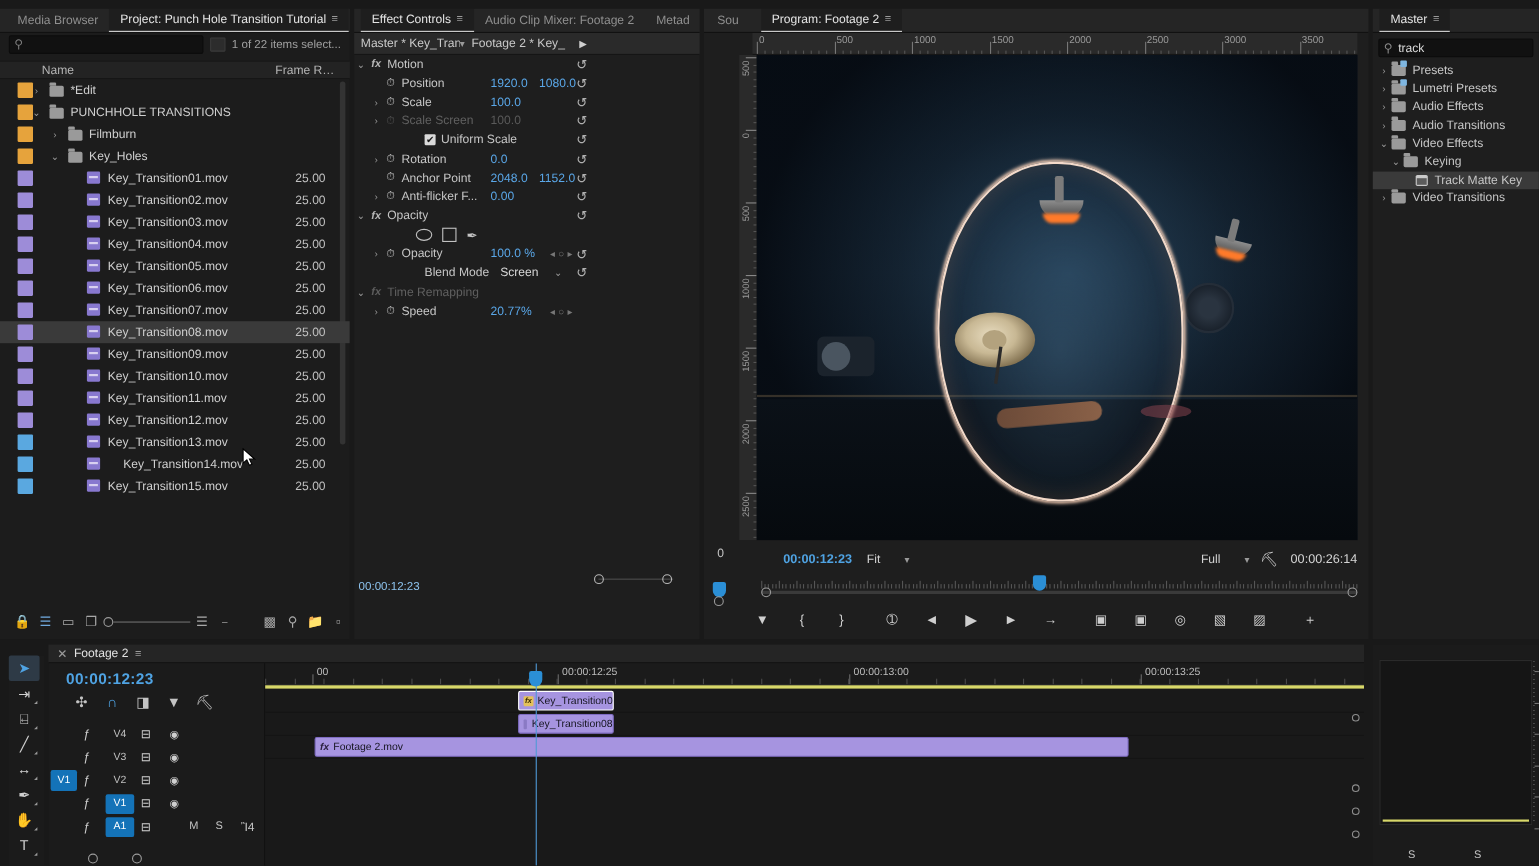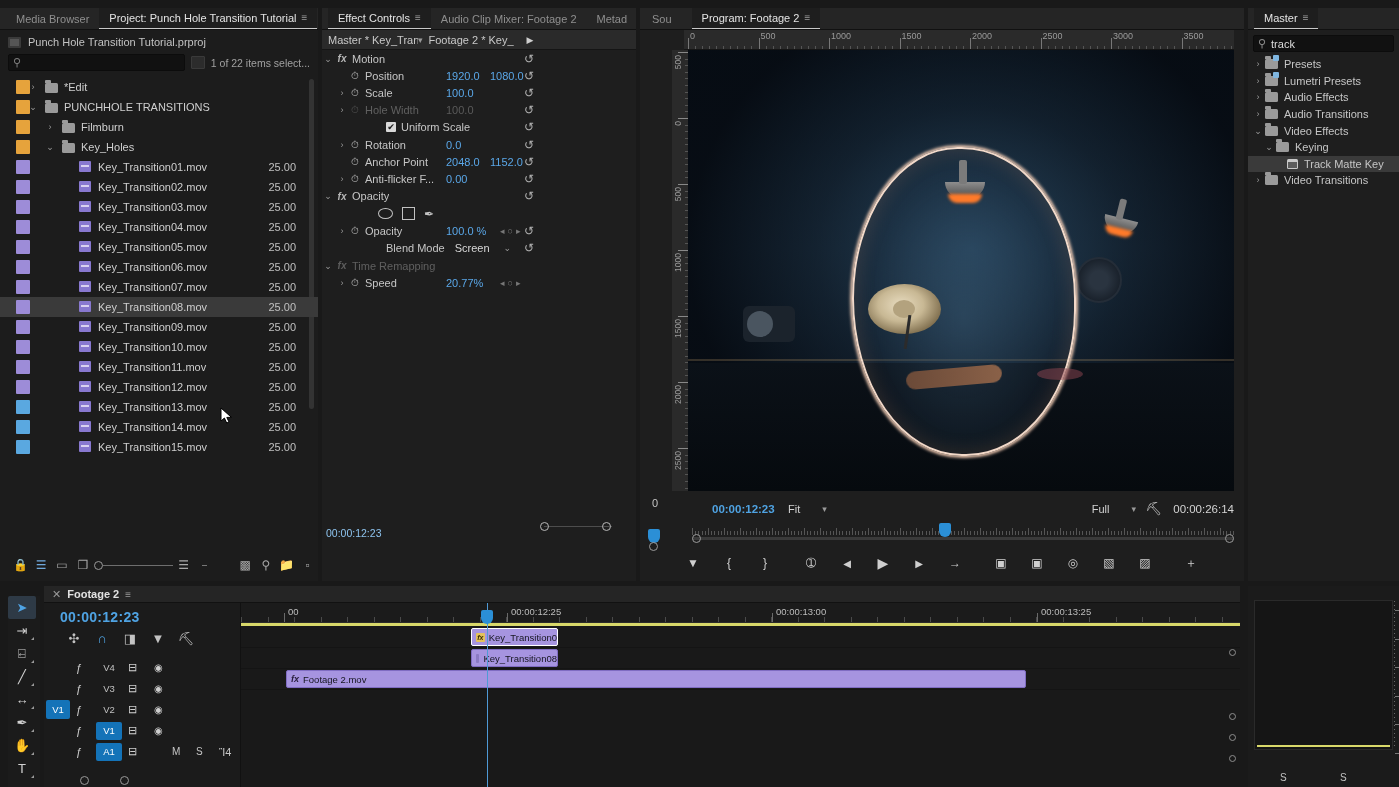--- a/index.html
+++ b/index.html
@@ -190,21 +190,21 @@
   .fi.preset:after{content:'';position:absolute;right:-1px;top:-4px;width:6px;height:6px;background:#7fb6e0;border-radius:1px;}
   .fi.eff { width:11px; height:10px; background:#c9c9c9; }
   .fi.eff:before{ display:none; }
   .fi.eff:after{content:'';position:absolute;left:1px;top:3px;width:9px;height:6px;background:#5c5c5c;}
 
   
   #tlPanel { left:44px; top:586px; width:1196px; height:201px; background:#1b1b1b; border:none;}
   .tl-tabbar { height:17px; display:flex; align-items:center; gap:6px; padding-left:8px;
                background:#252525; border-bottom:1px solid #111; }
   .tl-close { color:#9a9a9a; font-size:11px; cursor:pointer; }
-  .tl-name { color:#e2e2e2; font-size:11px;font-weight:bold; }
+  .tl-name { color:#e2e2e2; font-size:11px; }
   .tl-head { position:absolute; left:0; top:17px; width:197px; bottom:0; background:#1b1b1b;
              border-right:1px solid #111; }
   .tl-tc { color:#4fa3e3; font-size:14px; font-weight:bold; padding:6px 0 2px 16px; letter-spacing:.3px;}
   .tl-tools { display:flex; gap:0; padding-left:16px; align-items:center; height:22px;}
   .ttool { width:28px; height:20px; display:flex; align-items:center; justify-content:center;
            color:#c3c3c3; font-size:13px; cursor:pointer;}
   .ttool.snap { color:#4fa3e3; }
   .trk { position:relative; height:21px; display:flex; align-items:center; }
   .trk .tgt { position:absolute; left:2px; width:24px; height:19px; border-radius:2px;
               display:flex; align-items:center; justify-content:center; font-size:9.5px; color:#cfcfcf;}
@@ -267,34 +267,34 @@
       <div class="tab">
         <span>Media Browser</span>
       </div>
       <div class="tab active">
         <span>Project: Punch Hole Transition Tutorial</span>
         <span class="hamb">≡</span>
       </div>
       <div class="chev2">»</div>
     </div>
 
-    <div class="proj-title">
-      <div class="thumb"></div>
-      <span>Punch Hole Transition Tutorial.prproj</span>
-    </div>
 
     <div class="proj-search">
       <div class="searchbox">
         <span class="mag">⚲</span>
         <input type="text" value="" style="">
       </div>
       <div class="search-side-icon"></div>
       <div class="items-count">1 of 22 items select...</div>
     </div>
 
+    <div class="list-head">
+      <span class="c-name">Name</span>
+      <span class="c-fr">Frame R…</span>
+    </div>
 
     <div class="bin-scroll" id="binScroll">
       <div class="vscroll"></div>
     <div class="row">
           <div class="swatch sw-orange"></div>
           <div class="twisty" style="left: 28px;">›</div>
           <div class="folder-ic" style="left: 45px; top: 6px;"></div>
           <div class="label" style="left: 64px;">*Edit</div>
         </div>
         <div class="row">
@@ -389,21 +389,21 @@
         </div>
         <div class="row">
           <div class="swatch sw-blue"></div>
           <div class="clip-ic" style="left: 79px; top: 4px;"></div>
           <div class="label" style="left: 98px;">Key_Transition13.mov</div>
           <div class="fr">25.00</div>
         </div>
         <div class="row">
           <div class="swatch sw-blue"></div>
           <div class="clip-ic" style="left: 79px; top: 4px;"></div>
-          <div class="label" style="left: 98px;">Key_Transition14.mov</div>
+          <div class="label" style="left: 112px;">Key_Transition14.mov</div>
           <div class="fr">25.00</div>
         </div>
         <div class="row">
           <div class="swatch sw-blue"></div>
           <div class="clip-ic" style="left: 79px; top: 4px;"></div>
           <div class="label" style="left: 98px;">Key_Transition15.mov</div>
           <div class="fr">25.00</div>
         </div>
         <div class="row"></div>
       </div>
@@ -468,21 +468,21 @@
           <div class="ec-rowline">
             <span class="tw" style="margin-left:14px">›</span>
             <span class="stopwatch">⏱</span>
             <span class="prop-name" style="width:84px;padding-left:3px">Scale</span>
             <span class="val" style="width:50px">100.0</span>
             <span class="reset" style="position: absolute; right: 6px;">↺</span>
           </div>
           <div class="ec-rowline">
             <span class="tw" style="margin-left:14px">›</span>
             <span class="stopwatch off">⏱</span>
-            <span class="prop-name dim" style="width:84px;padding-left:3px">Hole Width</span>
+            <span class="prop-name dim" style="width:84px;padding-left:3px">Scale Screen</span>
             <span class="val dim" style="width:50px">100.0</span>
             <span class="reset" style="position: absolute; right: 6px;">↺</span>
           </div>
           <div class="ec-rowline">
             <span style="width:64px"></span>
             <span class="cbx">✔</span>
             <span class="prop-name" style="padding-left:5px">Uniform Scale</span>
             <span class="reset" style="position: absolute; right: 6px;">↺</span>
           </div>
           <div class="ec-rowline">

